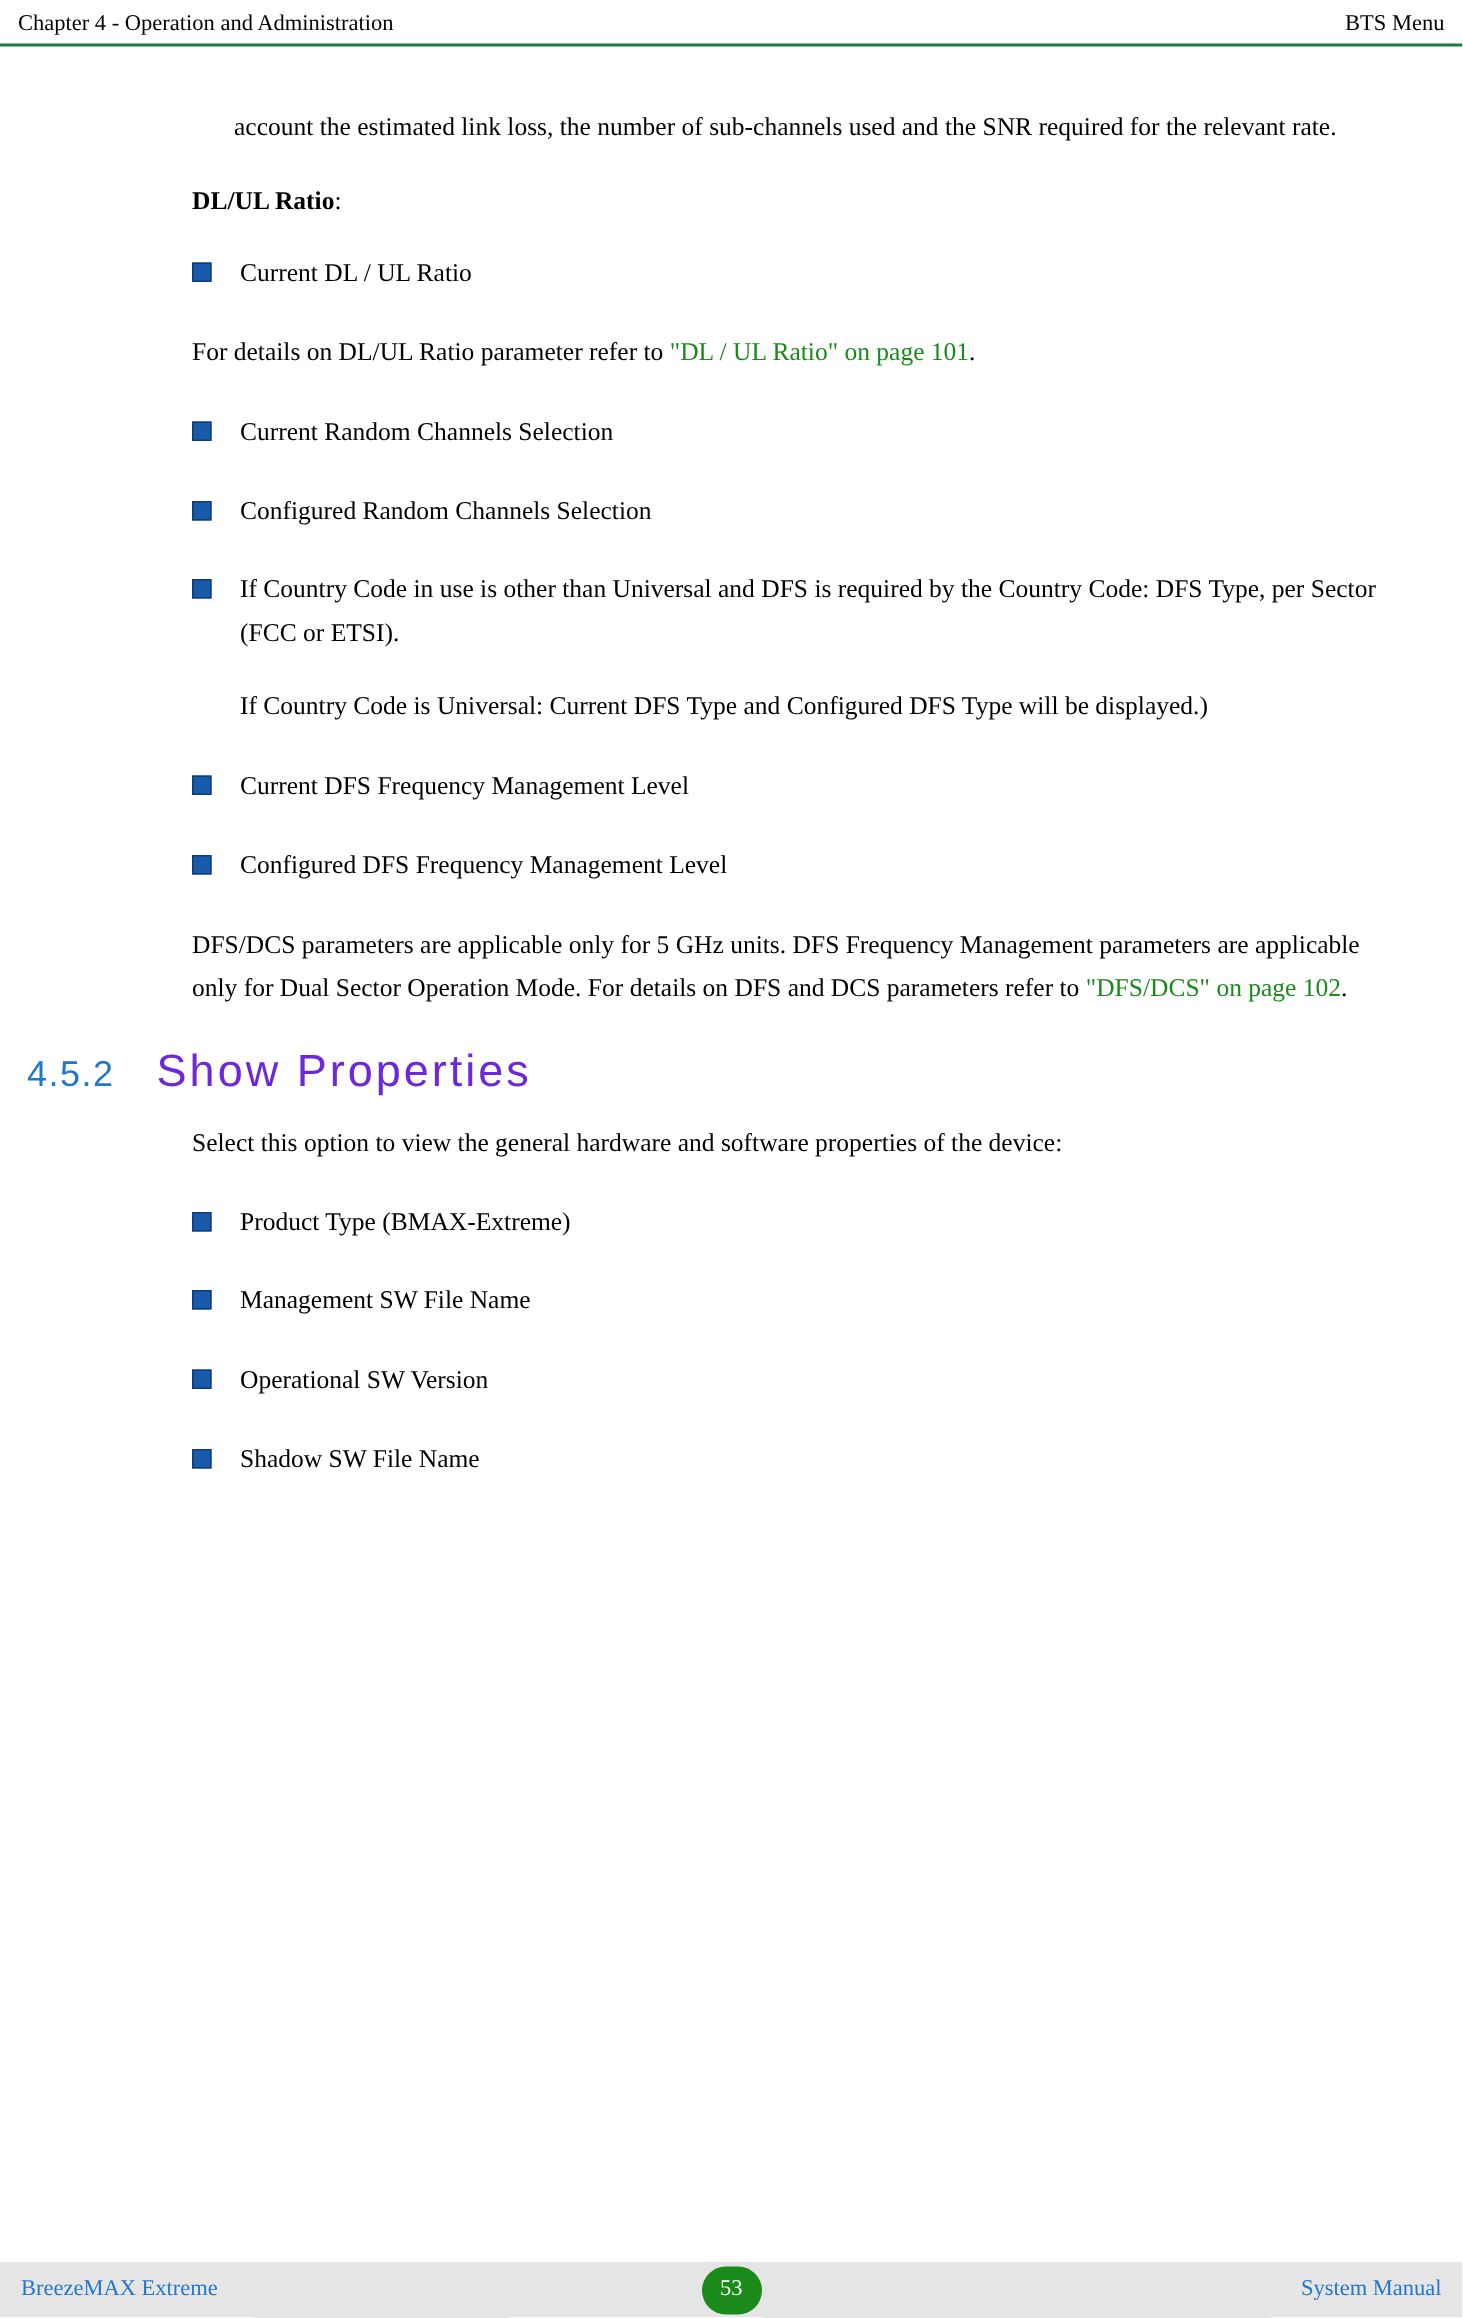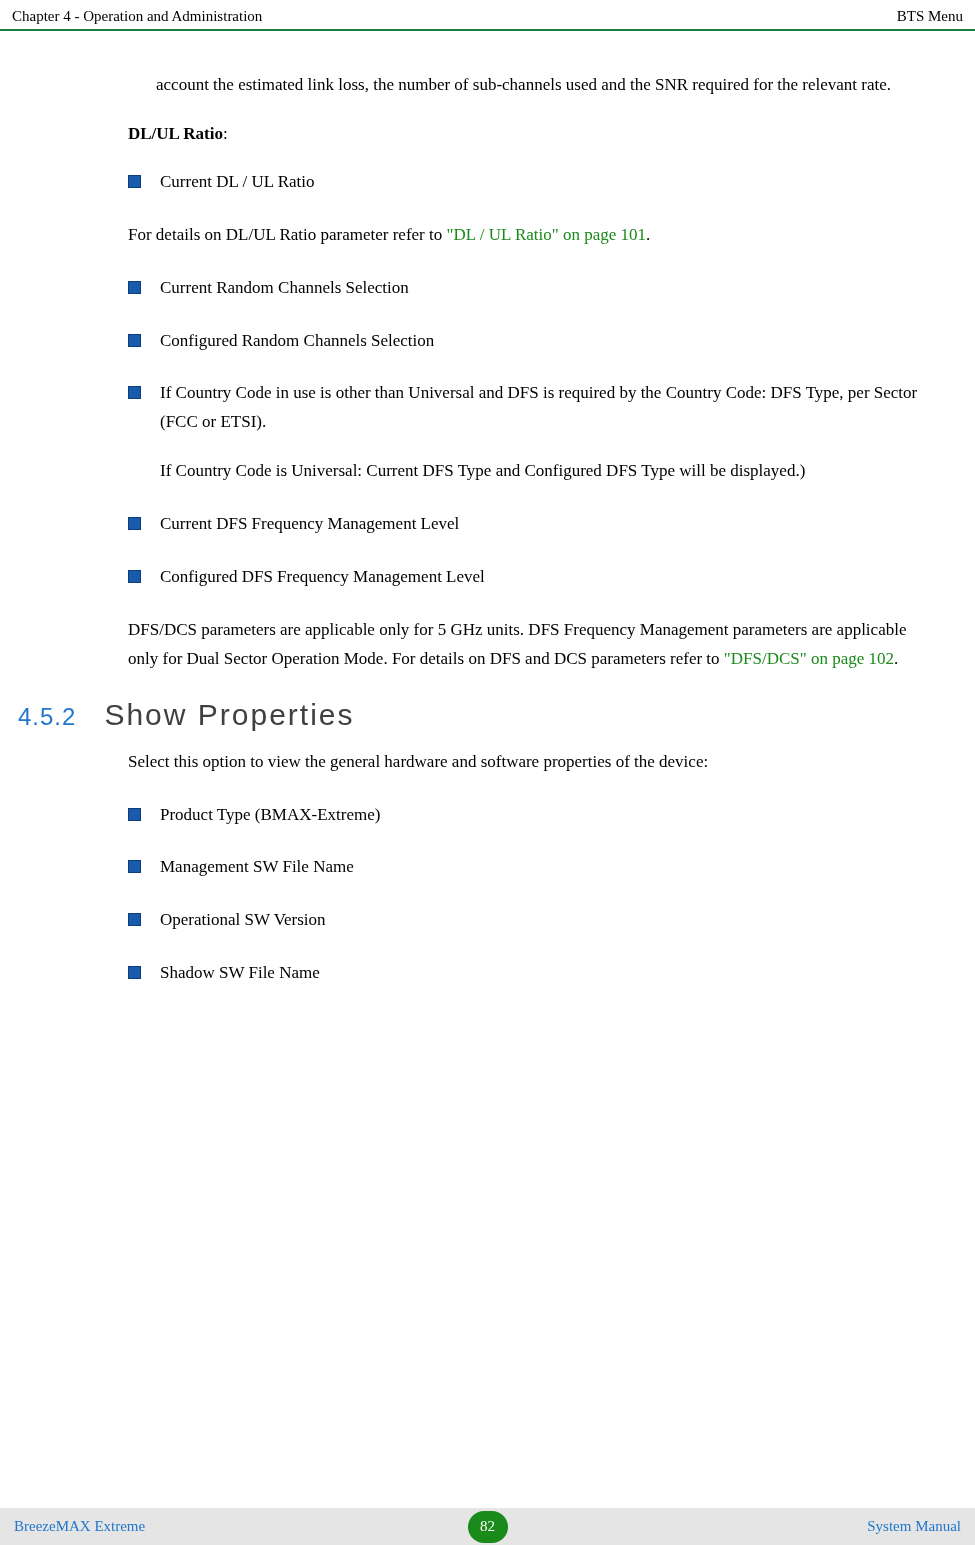--- a/index.html
+++ b/index.html
@@ -84,21 +84,21 @@
       margin-bottom: 16px;
     }
     .section-number {
       color: #2277cc;
       font-size: 24px;
       font-family: Verdana, Arial, sans-serif;
       letter-spacing: 1px;
       margin-right: 28px;
     }
     .section-title {
-      color: #404040;
+      color: #6d28d9;
       font-size: 30px;
       font-family: Verdana, Arial, sans-serif;
       letter-spacing: 2px;
     }
     .page-footer {
       position: absolute;
       bottom: 0;
       left: 0;
       right: 0;
       background: #e5e5e5;
@@ -178,15 +178,15 @@
     <li class="bullet-item">Product Type (BMAX-Extreme)</li>
     <li class="bullet-item">Management SW File Name</li>
     <li class="bullet-item">Operational SW Version</li>
     <li class="bullet-item">Shadow SW File Name</li>
   </ul>
 
 </div>
 
 <div class="page-footer">
   <span class="footer-left">BreezeMAX Extreme</span>
-  <span class="page-badge">82</span>
+  <span class="page-badge">53</span>
   <span class="footer-right">System Manual</span>
 </div>
 
 </body></html>

